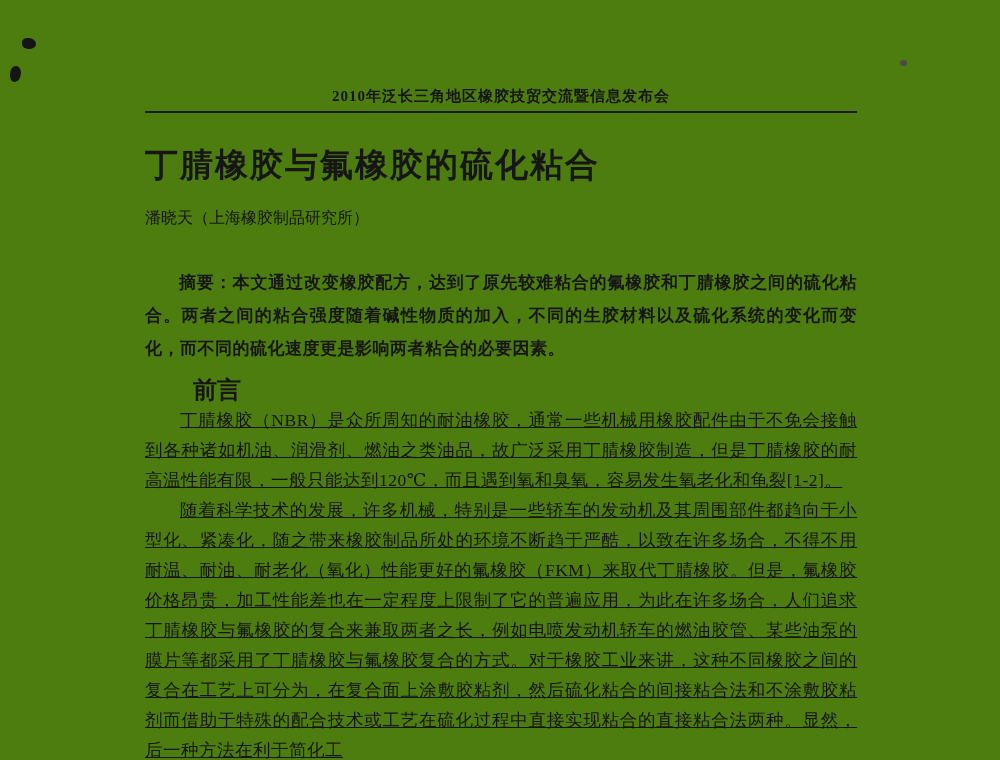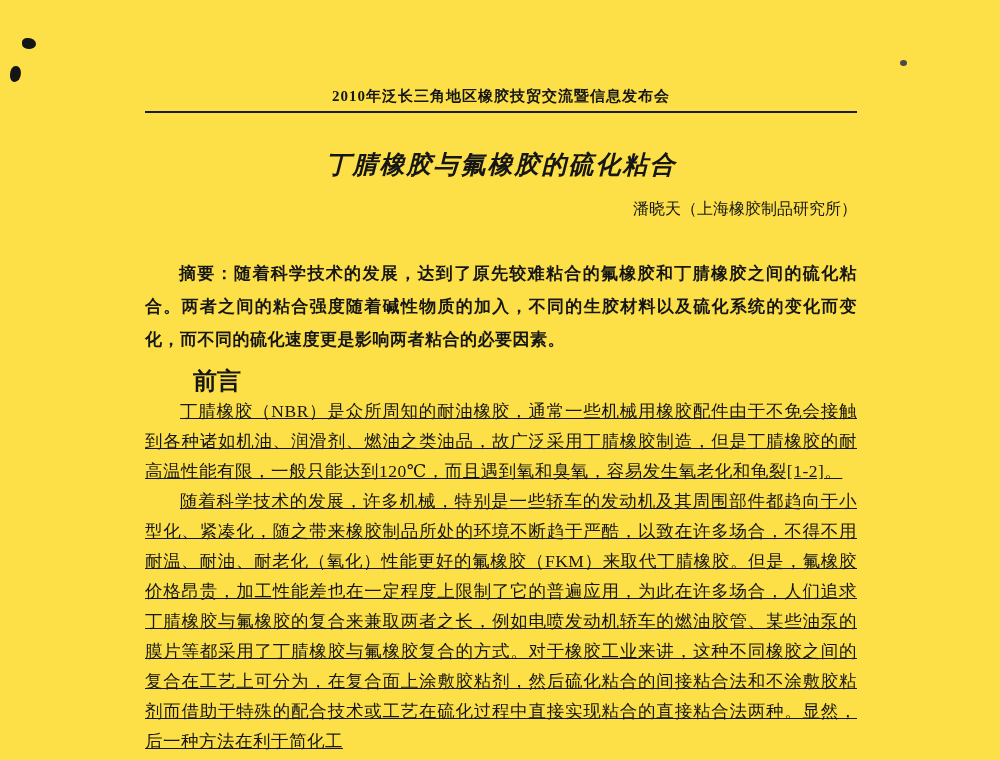--- a/index.html
+++ b/index.html
@@ -7,21 +7,21 @@
   body {
     background: #ffffff;
     overflow: hidden;
     position: relative;
     font-family: "Liberation Serif", "DejaVu Serif", serif;
     color: #161616;
   }
   .page {
     position: absolute;
     inset: 0;
-    background: #fde047;
+    background: #4d7c0f;
     overflow: hidden;
   }
   
   .artifact { position: absolute; background: #151515; }
   .artifact.a1 { left: 22px; top: 38px; width: 14px; height: 11px; border-radius: 40% 60% 50% 50%; }
   .artifact.a2 { left: 10px; top: 66px; width: 11px; height: 16px; border-radius: 55% 45% 60% 40%; }
   .artifact.a3 { left: 900px; top: 60px; width: 7px; height: 6px; background: #4a4a4a; border-radius: 50%; }
 
   .content {
     position: absolute;
@@ -36,32 +36,30 @@
     letter-spacing: 1px;
     line-height: 20px;
   }
   .rule {
     border: none;
     border-top: 2px solid #1c1c1c;
     margin-top: 5px;
     width: 100%;
   }
   .title {
-    text-align: center;
-    font-size: 25px;
+    font-size: 33px;
     font-weight: bold;
     letter-spacing: 2px;
     margin-top: 36px;
     line-height: 32px;
-    font-style: italic;
   }
   .author {
-    text-align: right;
+    text-align: left;
     font-size: 16px;
-    margin-top: 17px;
+    margin-top: 26px;
     line-height: 22px;
     font-family: Liberation Serif, serif;
   }
   .abstract {
     margin-top: 37px;
     font-size: 17px;
     font-weight: bold;
     line-height: 33px;
     text-align: justify;
     text-indent: 2em;
@@ -92,21 +90,21 @@
   <div class="artifact a3"></div>
 
   <div class="content">
     <div class="header-line">2010年泛长三角地区橡胶技贸交流暨信息发布会</div>
     <hr class="rule">
 
     <h1 class="title">丁腈橡胶与氟橡胶的硫化粘合</h1>
 
     <div class="author">潘晓天（上海橡胶制品研究所）</div>
 
-    <p class="abstract">摘要：随着科学技术的发展，达到了原先较难粘合的氟橡胶和丁腈橡胶之间的硫化粘合。两者之间的粘合强度随着碱性物质的加入，不同的生胶材料以及硫化系统的变化而变化，而不同的硫化速度更是影响两者粘合的必要因素。</p>
+    <p class="abstract">摘要：本文通过改变橡胶配方，达到了原先较难粘合的氟橡胶和丁腈橡胶之间的硫化粘合。两者之间的粘合强度随着碱性物质的加入，不同的生胶材料以及硫化系统的变化而变化，而不同的硫化速度更是影响两者粘合的必要因素。</p>
 
     <div class="section-heading">前言</div>
 
     <p class="para">丁腈橡胶（NBR）是众所周知的耐油橡胶，通常一些机械用橡胶配件由于不免会接触到各种诸如机油、润滑剂、燃油之类油品，故广泛采用丁腈橡胶制造，但是丁腈橡胶的耐高温性能有限，一般只能达到120℃，而且遇到氧和臭氧，容易发生氧老化和龟裂[1-2]。</p>
 
     <p class="para">随着科学技术的发展，许多机械，特别是一些轿车的发动机及其周围部件都趋向于小型化、紧凑化，随之带来橡胶制品所处的环境不断趋于严酷，以致在许多场合，不得不用耐温、耐油、耐老化（氧化）性能更好的氟橡胶（FKM）来取代丁腈橡胶。但是，氟橡胶价格昂贵，加工性能差也在一定程度上限制了它的普遍应用，为此在许多场合，人们追求丁腈橡胶与氟橡胶的复合来兼取两者之长，例如电喷发动机轿车的燃油胶管、某些油泵的膜片等都采用了丁腈橡胶与氟橡胶复合的方式。对于橡胶工业来讲，这种不同橡胶之间的复合在工艺上可分为，在复合面上涂敷胶粘剂，然后硫化粘合的间接粘合法和不涂敷胶粘剂而借助于特殊的配合技术或工艺在硫化过程中直接实现粘合的直接粘合法两种。显然，后一种方法在利于简化工</p>
   </div>
 </div>
 
 </body></html>

